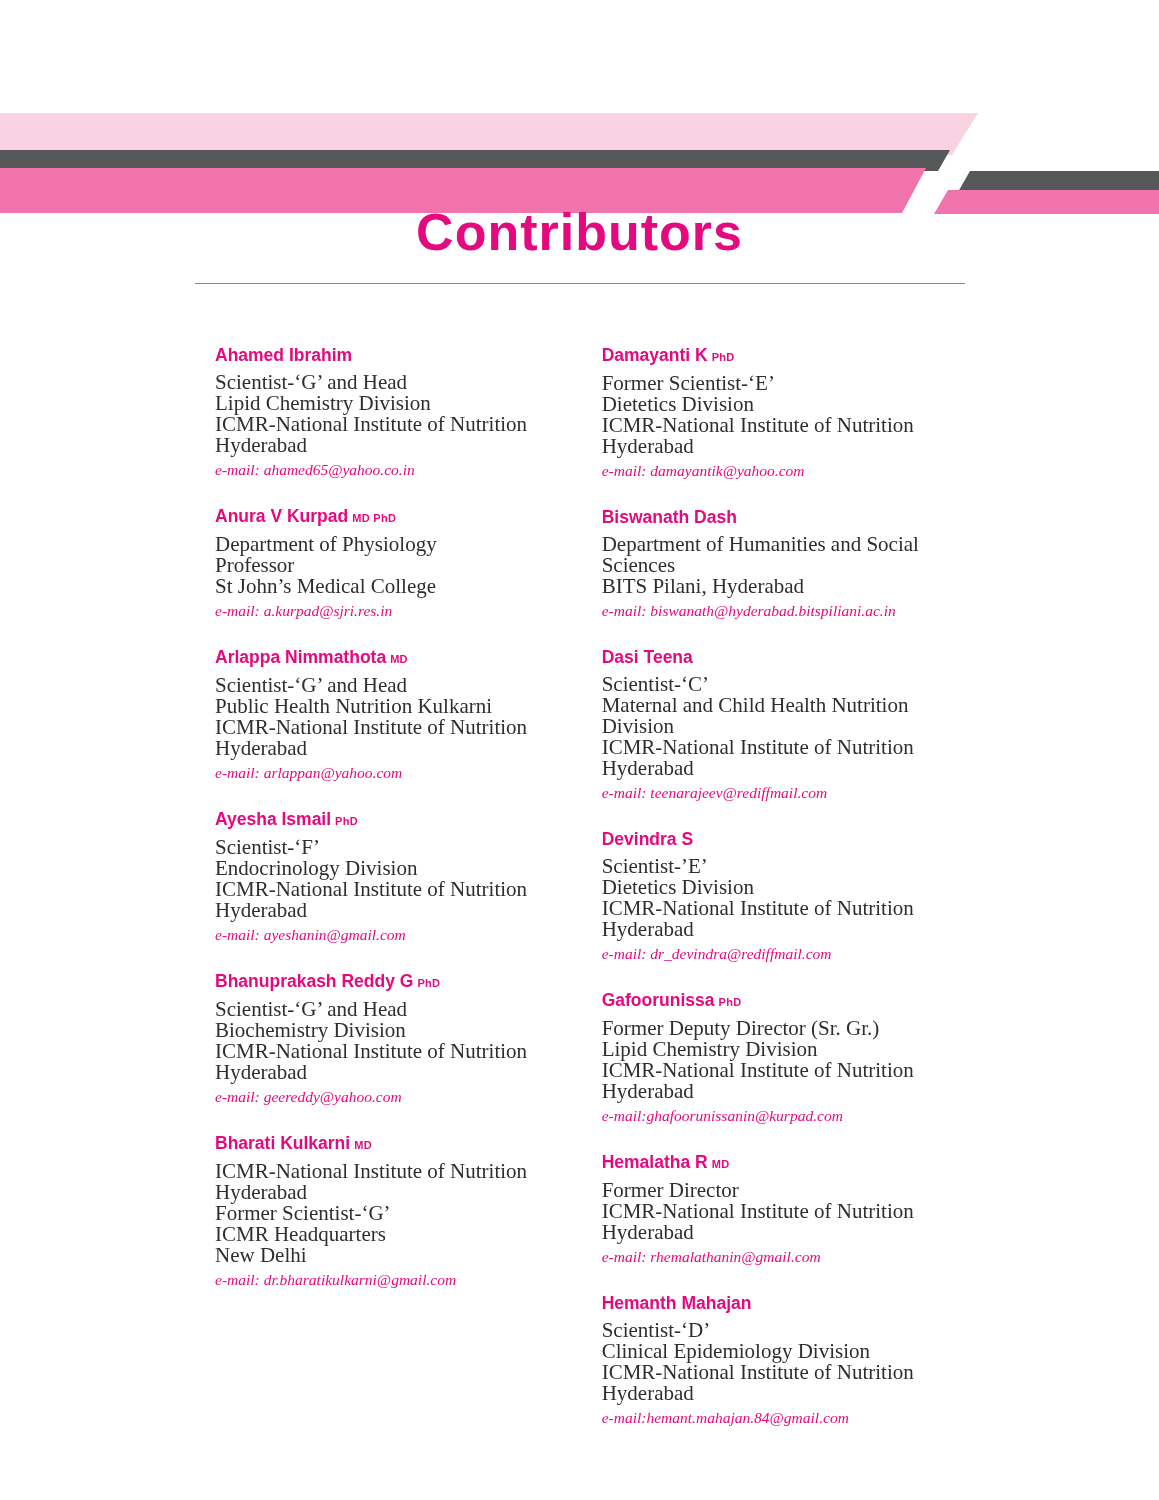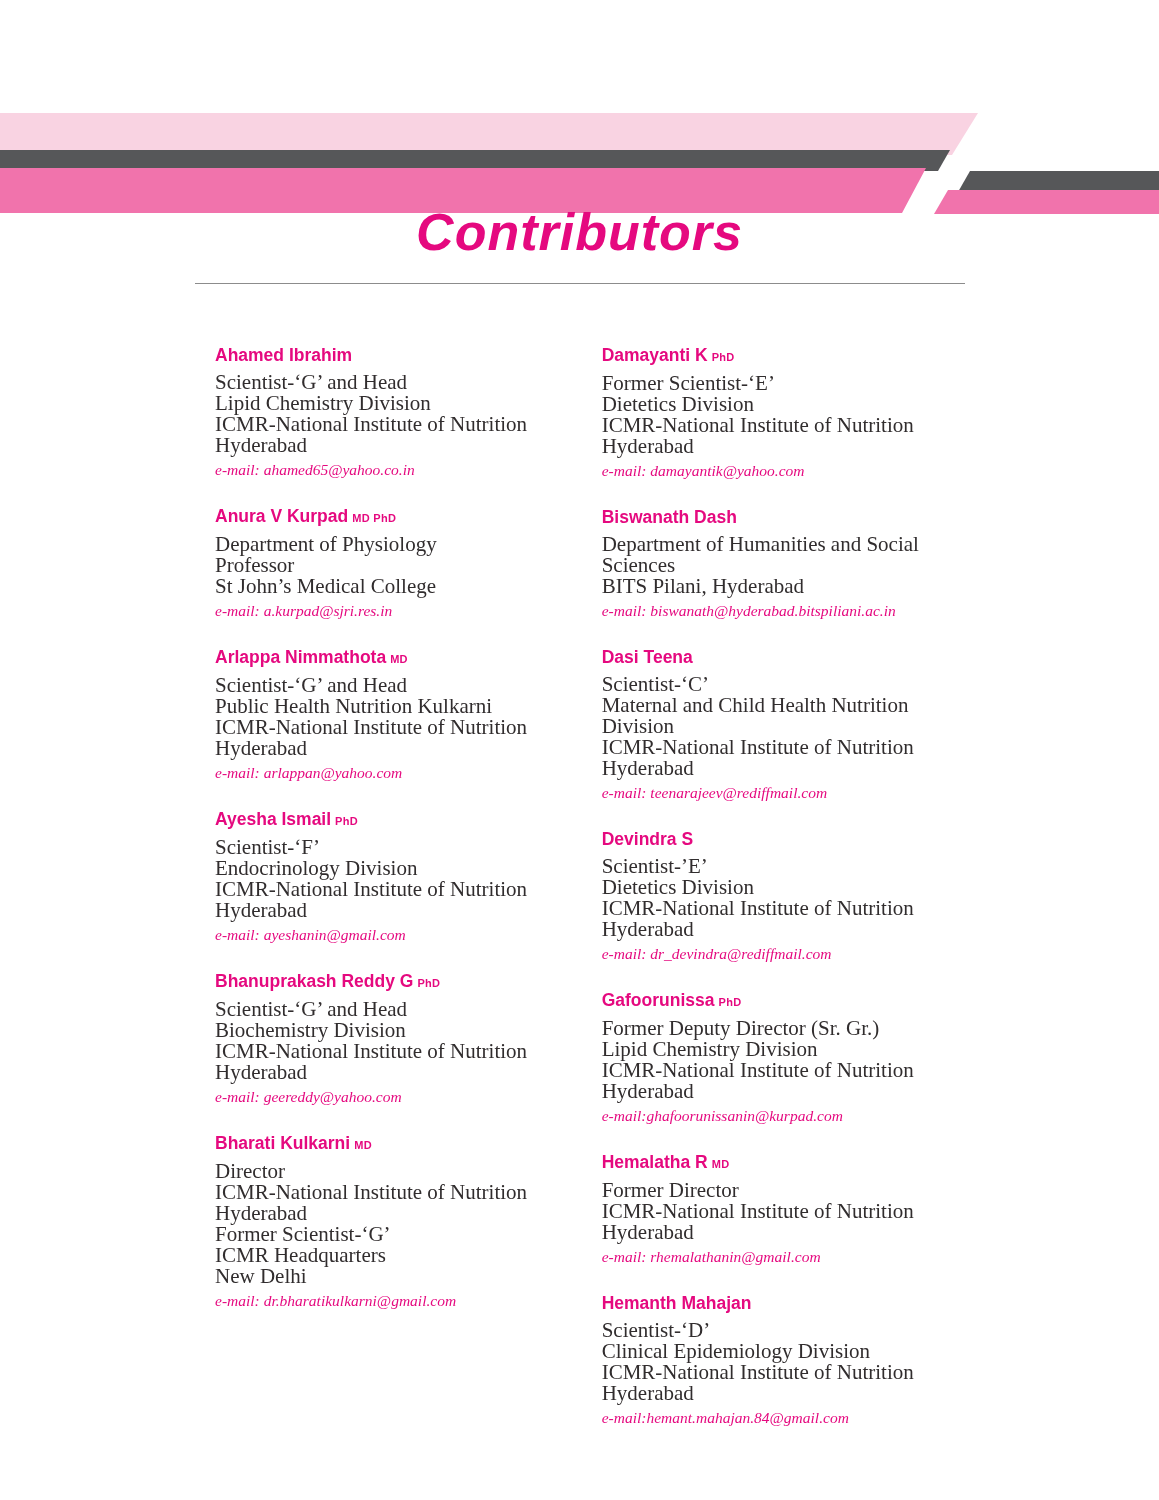--- a/index.html
+++ b/index.html
@@ -46,21 +46,20 @@
   .page-title {
     position: absolute;
     top: 202px; left: 0; width: 100%;
     margin: 0;
     text-align: center;
     font-family: "Liberation Sans", sans-serif;
     font-weight: bold;
     font-size: 52px;
     letter-spacing: 1px;
     color: var(--magenta, #e5097f);
-    font-style: italic;
   }
   .title-divider {
     position: absolute;
     top: 283px; left: 195px; width: 770px; height: 1px;
     background: #8c8c8c;
   }
 
   
   .content {
     position: absolute;
@@ -164,21 +163,20 @@
         <div class="entry-line">Biochemistry Division</div>
         <div class="entry-line">ICMR-National Institute of Nutrition</div>
         <div class="entry-line">Hyderabad</div>
         <div class="entry-email">e-mail: geereddy@yahoo.com</div>
   </div>
 
   <div class="entry">
     <div class="entry-name-line">
       <span class="entry-name">Bharati Kulkarni</span><span class="entry-cred">MD</span>
     </div>
-    <div class="entry-line">Director</div>
         <div class="entry-line">ICMR-National Institute of Nutrition</div>
         <div class="entry-line">Hyderabad</div>
         <div class="entry-line">Former Scientist-‘G’</div>
         <div class="entry-line">ICMR Headquarters</div>
         <div class="entry-line">New Delhi</div>
         <div class="entry-email">e-mail: dr.bharatikulkarni@gmail.com</div>
   </div>
 </div>
   <div class="col col-right">
   <div class="entry">

